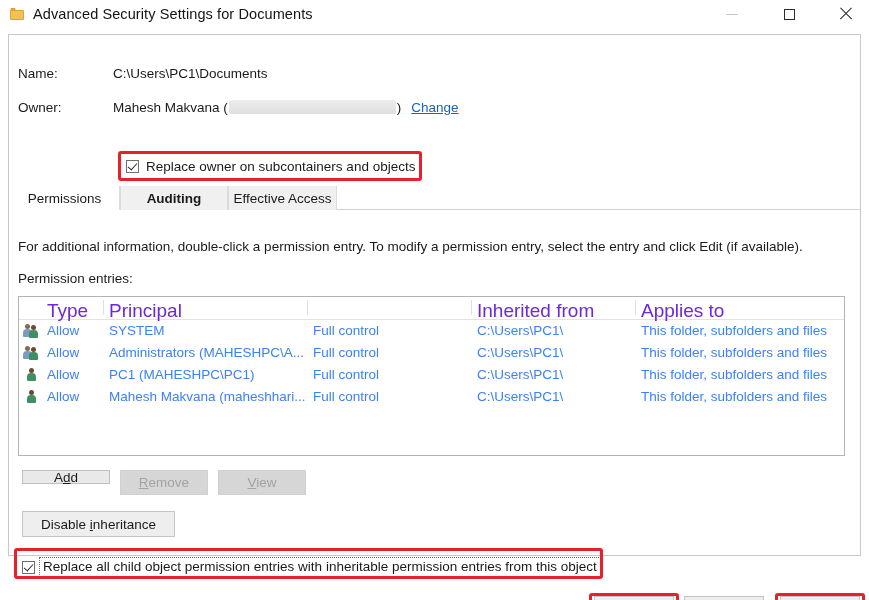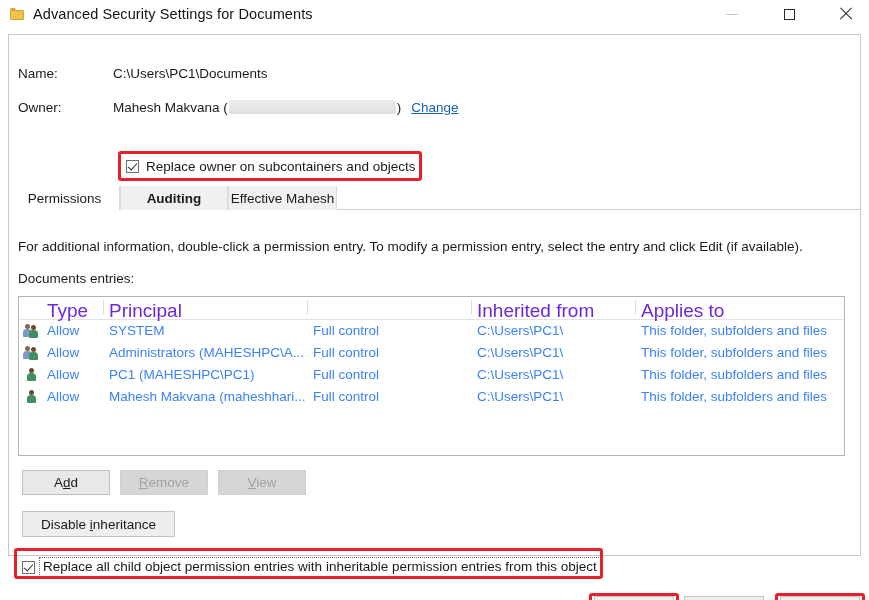--- a/index.html
+++ b/index.html
@@ -346,21 +346,21 @@
     color: #1a1a1a;
     cursor: default;
     user-select: none;
   }
   .winbtn.disabled {
     background: #d6d6d6;
     border-color: #d0d0d0;
     color: #a3a3a3;
   }
   .winbtn.plain { background: #eeeeee; border-color: #c4c4c4; }
-  #btn-add      { left: 22px;  top: 442px; width: 88px; height: 25px; }
+  #btn-add      { left: 22px;  top: 442px; width: 88px; height: 14px; }
   #btn-remove   { left: 120px; top: 442px; width: 88px; height: 25px; }
   #btn-view     { left: 218px; top: 442px; width: 88px; height: 25px; }
   #btn-disable  { left: 22px;  top: 483px; width: 153px; height: 26px; }
   #btn-ok       { left: 594px; top: 568px; width: 80px; height: 25px; }
   #btn-cancel   { left: 684px; top: 568px; width: 80px; height: 25px; }
   #btn-apply    { left: 780px; top: 568px; width: 80px; height: 25px; }
   .ul { text-decoration: underline; }
 
   
   #chk-replace-all {
@@ -429,26 +429,26 @@
 
     <div id="tabstrip">
       <div class="tabline"></div>
       <div class="tab selected" id="tab-0">
         <span>Permissions</span>
       </div>
       <div class="tab" id="tab-1">
         <span>Auditing</span>
       </div>
       <div class="tab" id="tab-2">
-        <span>Effective Mahesh</span>
+        <span>Effective Access</span>
       </div>
     </div>
 
     <div id="info-text">For additional information, double-click a permission entry. To modify a permission entry, select the entry and click Edit (if available).</div>
-    <div id="entries-label">Documents entries:</div>
+    <div id="entries-label">Permission entries:</div>
 
     <div id="perm-table">
       <div id="perm-head">
         <span class="hcell c-type">Type</span>
         <span class="hsep" style="left:84px"></span>
         <span class="hcell c-prin">Principal</span>
         <span class="hsep" style="left:288px"></span>
         <span class="hsep" style="left:452px"></span>
         <span class="hcell c-inh">Inherited from</span>
         <span class="hsep" style="left:616px"></span>

